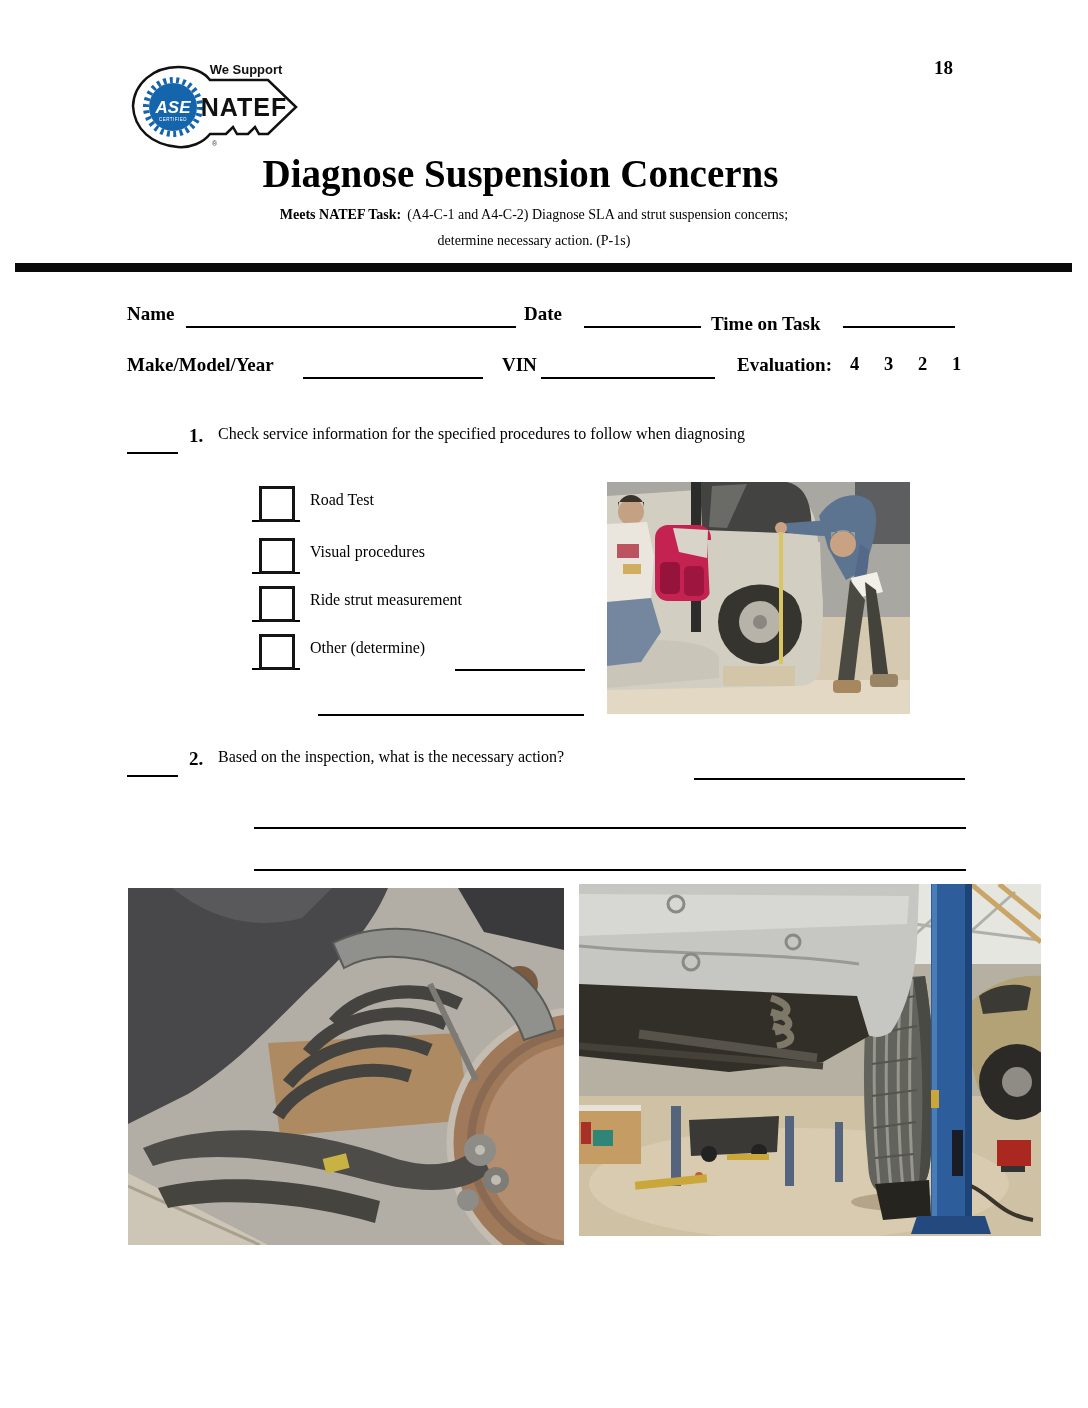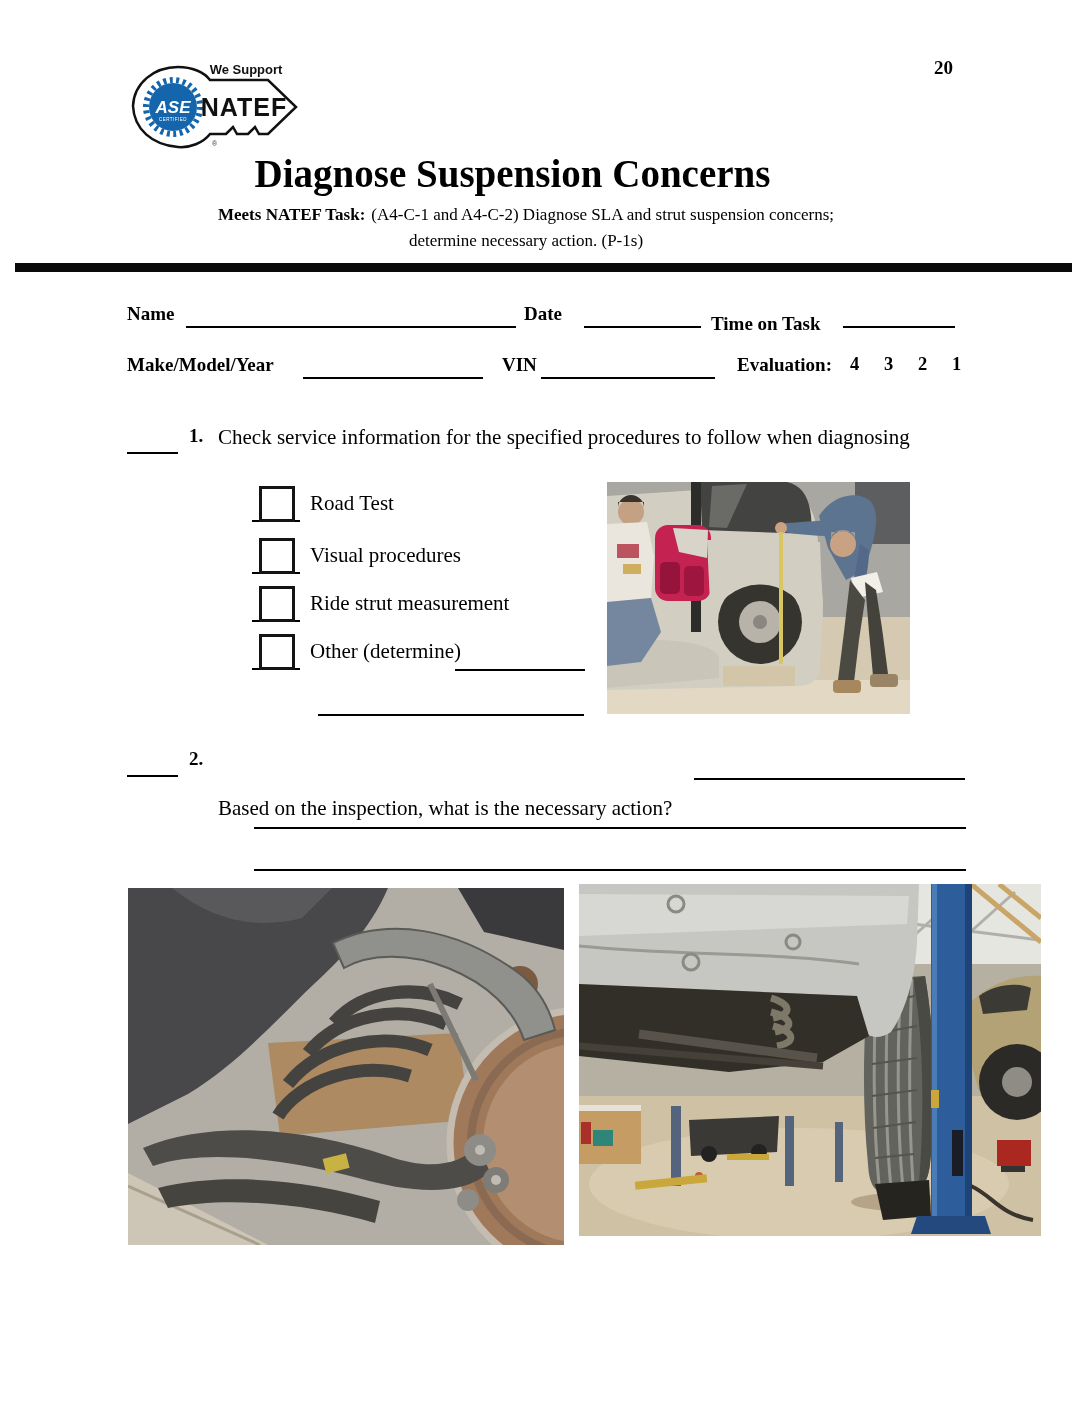--- a/index.html
+++ b/index.html
@@ -1,37 +1,37 @@
 <!DOCTYPE html>
 <html><head>
 <meta charset="utf-8">
 <style>
   html,body{margin:0;padding:0;background:#e8e8e8;}
   .page{position:relative;width:1088px;height:1408px;background:#ffffff;margin:0 auto;
         font-family:"Liberation Serif",serif;color:#000;overflow:hidden;}
   .abs{position:absolute;}
   .lbl{font-weight:bold;font-size:19px;white-space:nowrap;}
-  .txt{font-size:21px;white-space:nowrap;}
+  .txt{font-size:16px;white-space:nowrap;}
   .uline{border-bottom:2px solid #000;height:20px;}
   .cbox{width:30px;height:30px;border:3px solid #141414;background:#fff;}
-  .title{left:8px;width:1009px;text-align:center;font-size:39px;font-weight:bold;line-height:44px;}
-  .sub{left:0;width:1052px;text-align:center;font-size:17px;line-height:25px;}
+  .title{left:16px;width:1009px;text-align:center;font-size:39px;font-weight:bold;line-height:44px;}
+  .sub{left:8px;width:1052px;text-align:center;font-size:14px;line-height:25px;}
   .sub b{margin-right:6px;}
   .rule{background:#0a0a0a;}
   .pagenum{font-weight:bold;font-size:19px;}
   .photo{overflow:hidden;background:#b0aca4;}
   .photo svg{display:block;}
   .evalnum{font-weight:bold;font-size:18.5px;}
 </style>
 </head>
 <body>
 
 <div class="page">
 
-  <div class="abs pagenum" style="left:934px;top:57px;">20</div>
+  <div class="abs pagenum" style="left:934px;top:57px;">18</div>
 
   <div class="abs" style="left:128px;top:60px;width:172px;height:90px;">
     <svg width="172" height="90" viewBox="0 0 172 90">
       <path d="M82,20 L140,20 L168,47 L140,74 L131,74 L127,67 L120,74 L109,74 L105,67 L98,74 L82,74
                C75,83 62,88 50,87 C24,85 6,69 5,46 C6,23 26,7 50,7 C64,7 76,12 82,20 Z" fill="#ffffff" stroke="#111" stroke-width="2.5"></path>
       <circle cx="45" cy="47" r="27" fill="none" stroke-width="6" stroke-dasharray="3,3.5" stroke="#1565ad"></circle>
       <circle cx="45" cy="47" r="24" fill="#1565ad"></circle>
       <text x="45" y="53" text-anchor="middle" font-family="Liberation Sans, sans-serif" font-size="17" font-weight="bold" font-style="italic" fill="#ffffff">ASE</text>
       <text x="45" y="61" text-anchor="middle" font-family="Liberation Sans, sans-serif" font-size="4.5" letter-spacing="0.5" fill="#ffffff">CERTIFIED</text>
       <text x="118" y="14" text-anchor="middle" font-family="Liberation Sans, sans-serif" font-size="13" font-weight="bold" fill="#111">We Support</text>
@@ -129,21 +129,21 @@
         <path d="M258,100 L262,150 L266,194 L281,192 L275,146 L269,108 Z" fill="#44433b"></path>
         <rect x="226" y="198" width="28" height="13" rx="4" fill="#a7875e"></rect>
         <rect x="263" y="192" width="28" height="13" rx="4" fill="#998465"></rect>
         <rect x="172" y="50" width="4" height="132" fill="#d9c561"></rect>
       </g>
     </svg>
   </div>
 
   <div class="abs uline" style="left:127px;top:755px;width:51px;"></div>
   <div class="abs lbl" style="left:189px;top:748px;">2.</div>
-  <div class="abs txt" style="left:218px;top:748px;margin-top:48px;">Based on the inspection, what is the necessary action?</div>
+  <div class="abs txt" style="left:218px;top:748px;">Based on the inspection, what is the necessary action?</div>
   <div class="abs uline" style="left:694px;top:758px;width:271px;"></div>
   <div class="abs uline" style="left:254px;top:807px;width:712px;"></div>
   <div class="abs uline" style="left:254px;top:849px;width:712px;"></div>
 
   <div class="abs photo" style="left:128px;top:888px;width:436px;height:357px;" aria-label="Close-up of SLA suspension showing upper and lower control arms, coil spring and brake rotor">
     <svg width="436" height="357" viewBox="0 0 436 357">
       <rect x="0" y="0" width="436" height="357" fill="#b2aea6"></rect>
       <polygon points="0,285 140,357 0,357" fill="#cdc5b6"></polygon>
       <line x1="0" y1="298" x2="132" y2="357" stroke="#a89f8e" stroke-width="3"></line>
       <path d="M140,155 L330,145 L342,232 L152,248 Z" fill="#ad8a62"></path>

